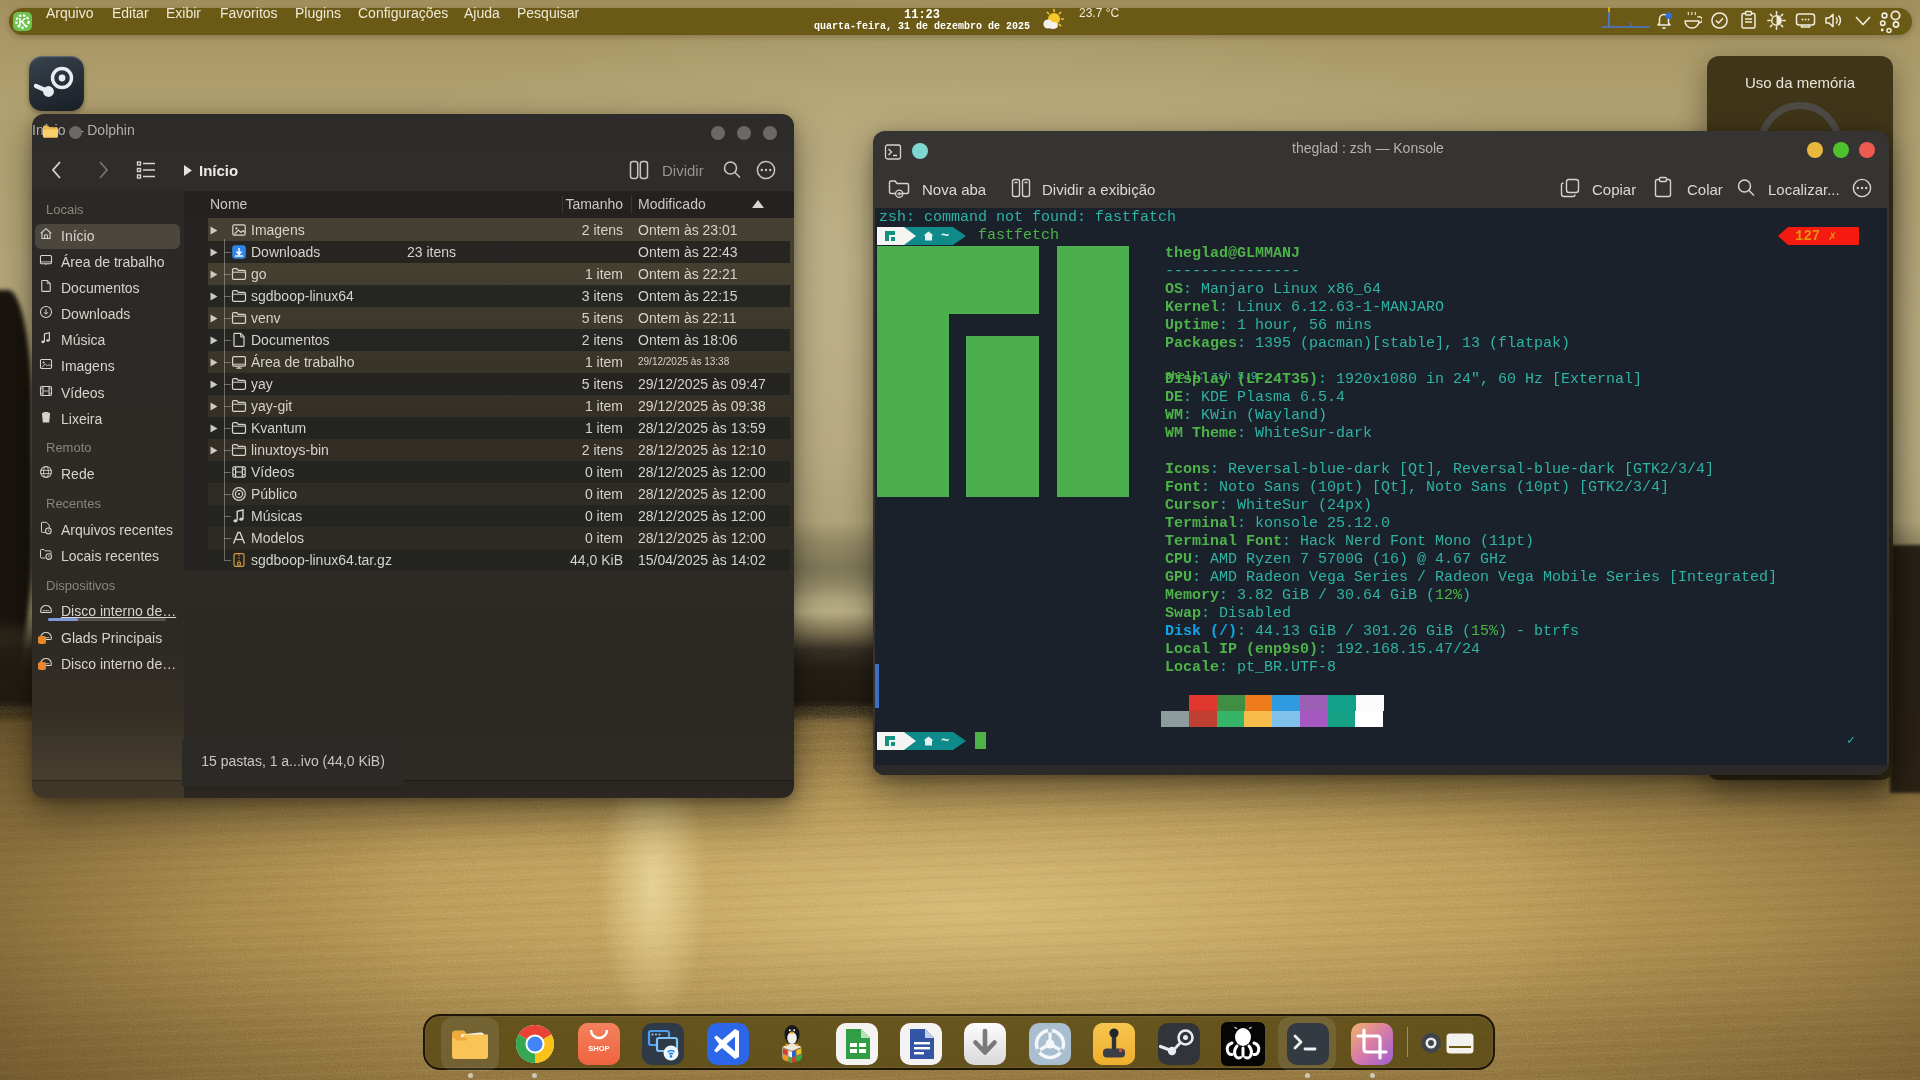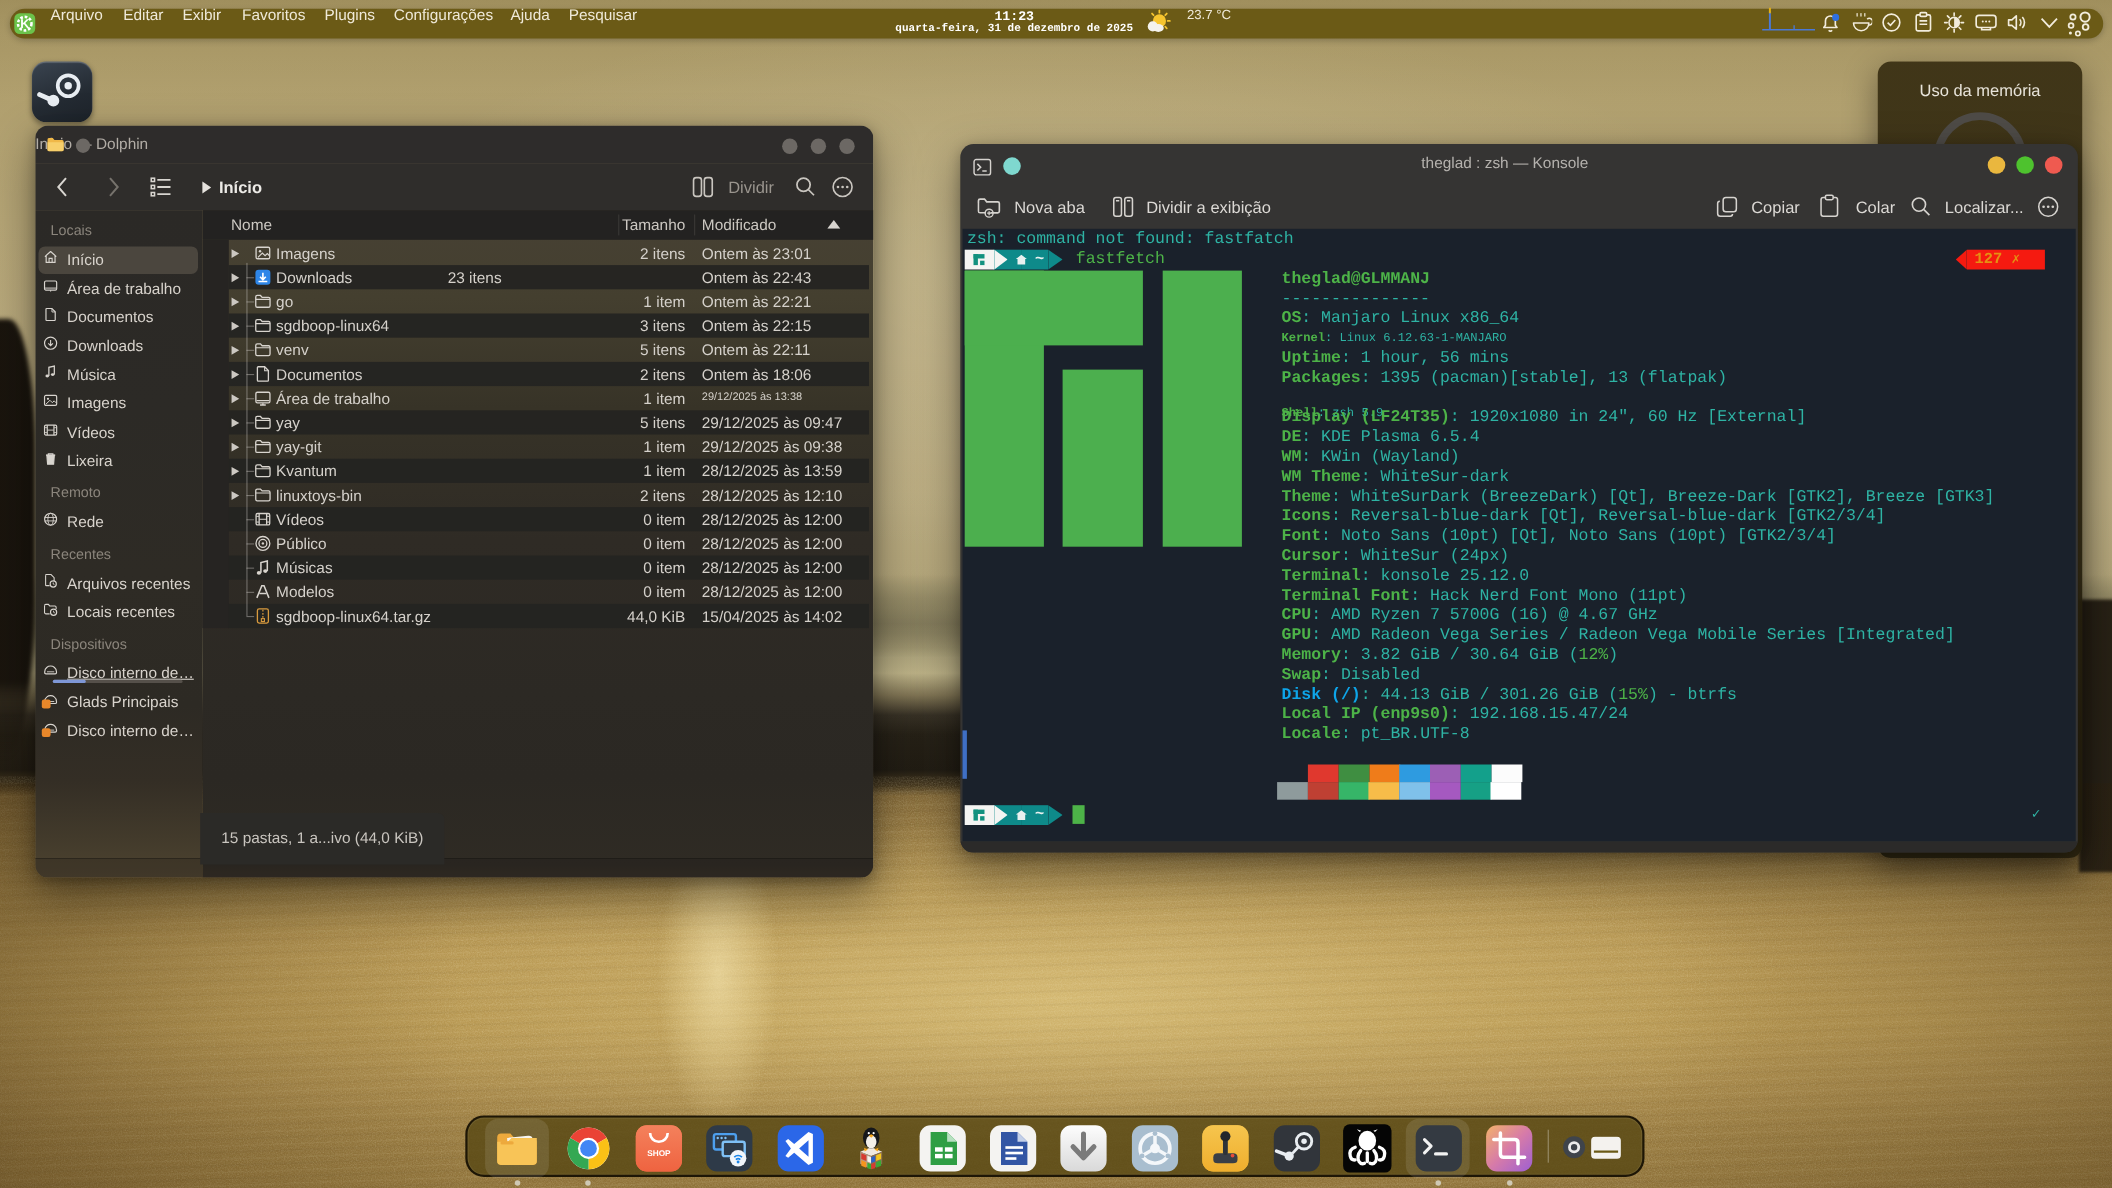--- a/index.html
+++ b/index.html
@@ -620,29 +620,28 @@
         </svg>
 <div class="abs" style="left:913px;top:19px;width:71px;height:18px;background:#f51a10;"></div>
 <div class="abs" style="left:920px;top:19px;height:18px;line-height:18px;color:#e59112;font-size:14px;font-weight:bold;">127 <span style="font-size:13px;">✗</span></div>
 <div class="abs" style="left:2px;top:38px;width:72px;height:251px;background:#4caf4e;"></div>
 <div class="abs" style="left:2px;top:38px;width:162px;height:68px;background:#4caf4e;"></div>
 <div class="abs" style="left:91px;top:128px;width:73px;height:161px;background:#4caf4e;"></div>
 <div class="abs" style="left:182px;top:38px;width:72px;height:251px;background:#4caf4e;"></div>
 <div class="abs" style="left:290px;top:37px;height:18px;line-height:18px;color:#4db348;font-weight:bold;font-size:15px;">theglad@GLMMANJ</div>
 <div class="abs" style="left:290px;top:55px;height:18px;line-height:18px;color:#2eb3a4;font-size:15px;">---------------</div>
 <div class="abs" style="left:290px;top:73px;height:18px;line-height:18px;color:#2eb3a4;font-size:15px;"><span style="color:#4db348;font-weight:bold;">OS</span><span style="color:#2eb3a4;">: Manjaro Linux x86_64</span></div>
-<div class="abs" style="left:290px;top:91px;height:18px;line-height:18px;color:#2eb3a4;font-size:11px;"><span style="color:#4db348;font-weight:bold;">Kernel</span><span style="color:#2eb3a4;">: Linux 6.12.63-1-MANJARO</span></div>
+<div class="abs" style="left:290px;top:91px;height:18px;line-height:18px;color:#2eb3a4;font-size:15px;"><span style="color:#4db348;font-weight:bold;">Kernel</span><span style="color:#2eb3a4;">: Linux 6.12.63-1-MANJARO</span></div>
 <div class="abs" style="left:290px;top:109px;height:18px;line-height:18px;color:#2eb3a4;font-size:15px;"><span style="color:#4db348;font-weight:bold;">Uptime</span><span style="color:#2eb3a4;">: 1 hour, 56 mins</span></div>
 <div class="abs" style="left:290px;top:127px;height:18px;line-height:18px;color:#2eb3a4;font-size:15px;"><span style="color:#4db348;font-weight:bold;">Packages</span><span style="color:#2eb3a4;">: 1395 (pacman)[stable], 13 (flatpak)</span></div>
 <div class="abs" style="left:290px;top:159px;height:18px;line-height:18px;color:#2eb3a4;font-size:11px;"><span style="color:#4db348;font-weight:bold;">Shell</span><span style="color:#2eb3a4;">: zsh 5.9</span></div>
 <div class="abs" style="left:290px;top:163px;height:18px;line-height:18px;color:#2eb3a4;font-size:15px;"><span style="color:#4db348;font-weight:bold;">Display (LF24T35)</span><span style="color:#2eb3a4;">: 1920x1080 in 24", 60 Hz [External]</span></div>
 <div class="abs" style="left:290px;top:181px;height:18px;line-height:18px;color:#2eb3a4;font-size:15px;"><span style="color:#4db348;font-weight:bold;">DE</span><span style="color:#2eb3a4;">: KDE Plasma 6.5.4</span></div>
 <div class="abs" style="left:290px;top:199px;height:18px;line-height:18px;color:#2eb3a4;font-size:15px;"><span style="color:#4db348;font-weight:bold;">WM</span><span style="color:#2eb3a4;">: KWin (Wayland)</span></div>
 <div class="abs" style="left:290px;top:217px;height:18px;line-height:18px;color:#2eb3a4;font-size:15px;"><span style="color:#4db348;font-weight:bold;">WM Theme</span><span style="color:#2eb3a4;">: WhiteSur-dark</span></div>
-<div class="abs" style="left:290px;top:235px;height:18px;line-height:18px;color:#2eb3a4;font-size:15px;"><span style="color:#4db348;font-weight:bold;">Theme</span><span style="color:#2eb3a4;">: WhiteSurDark (BreezeDark) [Qt], Breeze-Dark [GTK2], Breeze [GTK3]</span></div>
 <div class="abs" style="left:290px;top:253px;height:18px;line-height:18px;color:#2eb3a4;font-size:15px;"><span style="color:#4db348;font-weight:bold;">Icons</span><span style="color:#2eb3a4;">: Reversal-blue-dark [Qt], Reversal-blue-dark [GTK2/3/4]</span></div>
 <div class="abs" style="left:290px;top:271px;height:18px;line-height:18px;color:#2eb3a4;font-size:15px;"><span style="color:#4db348;font-weight:bold;">Font</span><span style="color:#2eb3a4;">: Noto Sans (10pt) [Qt], Noto Sans (10pt) [GTK2/3/4]</span></div>
 <div class="abs" style="left:290px;top:289px;height:18px;line-height:18px;color:#2eb3a4;font-size:15px;"><span style="color:#4db348;font-weight:bold;">Cursor</span><span style="color:#2eb3a4;">: WhiteSur (24px)</span></div>
 <div class="abs" style="left:290px;top:307px;height:18px;line-height:18px;color:#2eb3a4;font-size:15px;"><span style="color:#4db348;font-weight:bold;">Terminal</span><span style="color:#2eb3a4;">: konsole 25.12.0</span></div>
 <div class="abs" style="left:290px;top:325px;height:18px;line-height:18px;color:#2eb3a4;font-size:15px;"><span style="color:#4db348;font-weight:bold;">Terminal Font</span><span style="color:#2eb3a4;">: Hack Nerd Font Mono (11pt)</span></div>
 <div class="abs" style="left:290px;top:343px;height:18px;line-height:18px;color:#2eb3a4;font-size:15px;"><span style="color:#4db348;font-weight:bold;">CPU</span><span style="color:#2eb3a4;">: AMD Ryzen 7 5700G (16) @ 4.67 GHz</span></div>
 <div class="abs" style="left:290px;top:361px;height:18px;line-height:18px;color:#2eb3a4;font-size:15px;"><span style="color:#4db348;font-weight:bold;">GPU</span><span style="color:#2eb3a4;">: AMD Radeon Vega Series / Radeon Vega Mobile Series [Integrated]</span></div>
 <div class="abs" style="left:290px;top:379px;height:18px;line-height:18px;color:#2eb3a4;font-size:15px;"><span style="color:#4db348;font-weight:bold;">Memory</span><span style="color:#2eb3a4;">: 3.82 GiB / 30.64 GiB (<span style="color:#4db348;">12%</span>)</span></div>
 <div class="abs" style="left:290px;top:397px;height:18px;line-height:18px;color:#2eb3a4;font-size:15px;"><span style="color:#4db348;font-weight:bold;">Swap</span><span style="color:#2eb3a4;">: Disabled</span></div>
 <div class="abs" style="left:290px;top:415px;height:18px;line-height:18px;color:#2eb3a4;font-size:15px;"><span style="color:#0ea5e9;font-weight:bold;">Disk (/)</span><span style="color:#2eb3a4;">: 44.13 GiB / 301.26 GiB (<span style="color:#4db348;">15%</span>) - btrfs</span></div>

